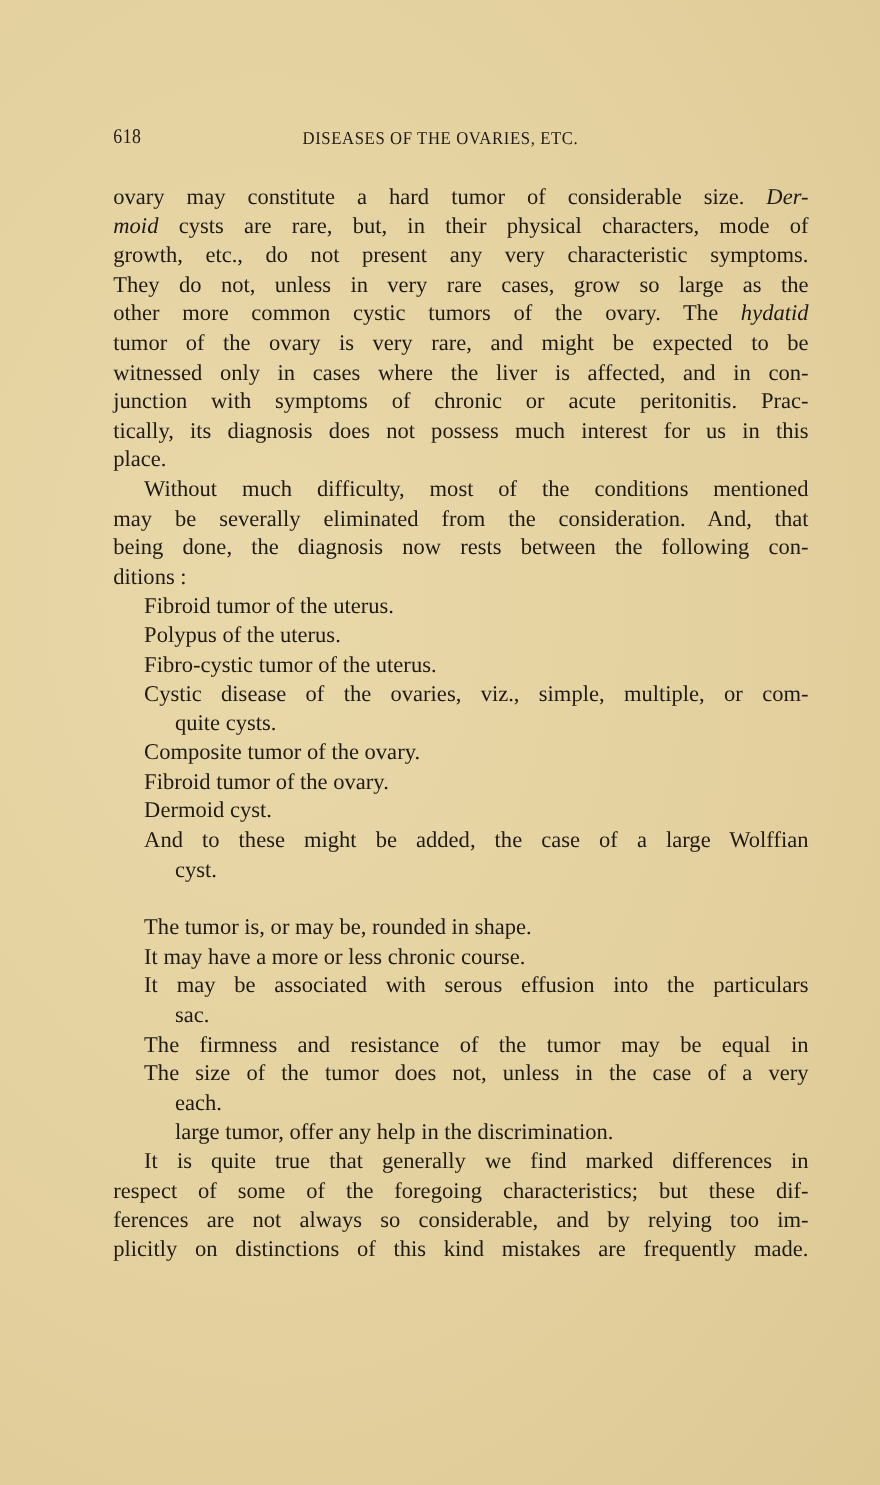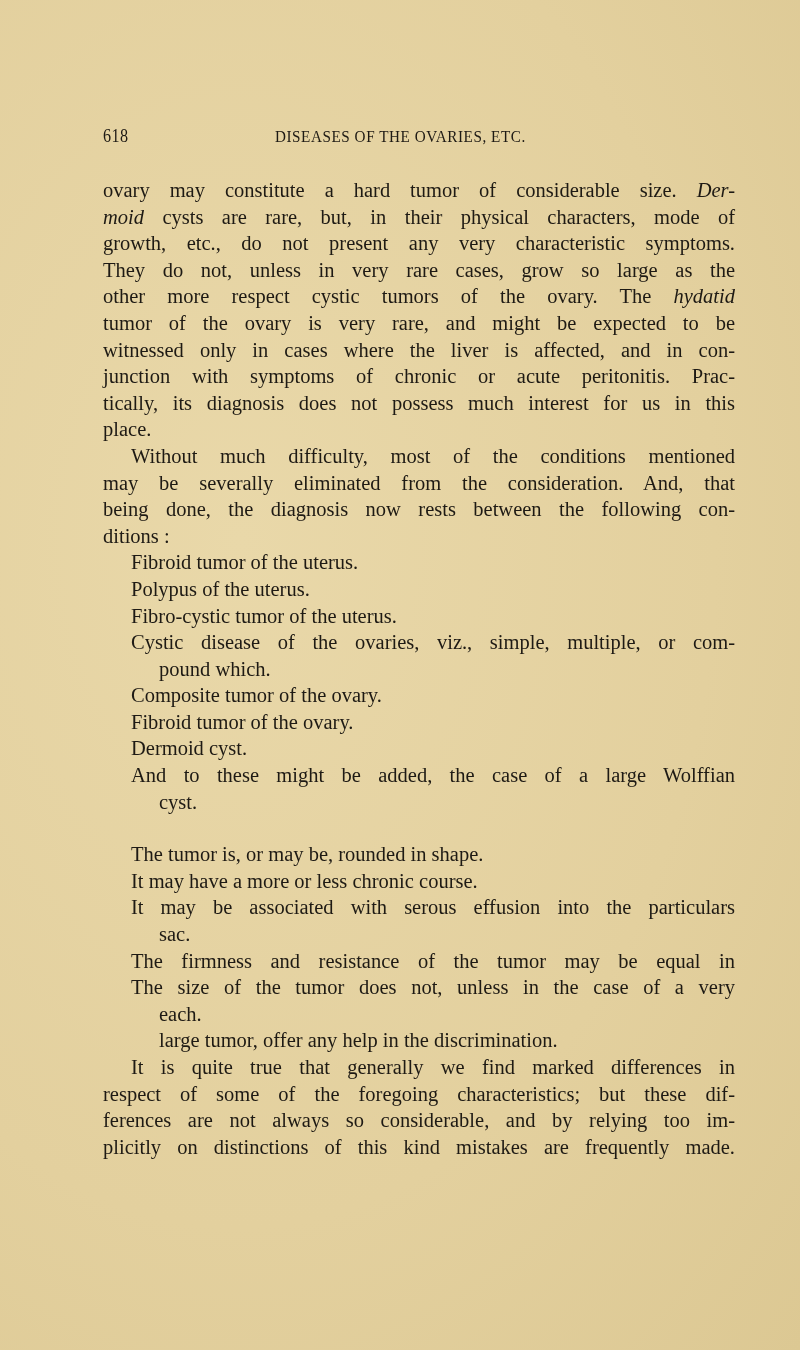--- a/index.html
+++ b/index.html
@@ -12,21 +12,21 @@
       background: #e6d4a3;
       background-image: radial-gradient(ellipse at 30% 40%, #e9d8a9 0%, #e3d09e 60%, #dcc893 100%);
       position: relative;
       overflow: hidden;
       font-family: "Liberation Serif", "DejaVu Serif", serif;
       color: #1e1a14;
     }
     .page {
       position: absolute;
       left: 103px;
-      top: 121px;
+      top: 110px;
       width: 632px;
     }
     .running-head {
       position: relative;
       height: 30px;
       font-size: 16px;
       letter-spacing: 0.5px;
     }
     .page-number {
       position: absolute;
@@ -83,41 +83,41 @@
     <span class="running-title">DISEASES OF THE OVARIES, ETC.</span>
   </div>
 
   <div class="body-text">
 
     <div>
       <span class="line"><span>ovary may constitute a hard tumor of considerable size. </span><em>Der-</em></span>
       <span class="line"><em>moid</em><span> cysts are rare, but, in their physical characters, mode of</span></span>
       <span class="line">growth, etc., do not present any very characteristic symptoms.</span>
       <span class="line">They do not, unless in very rare cases, grow so large as the</span>
-      <span class="line"><span>other more respect cystic tumors of the ovary. The </span><em>hydatid</em></span>
+      <span class="line"><span>other more common cystic tumors of the ovary. The </span><em>hydatid</em></span>
       <span class="line">tumor of the ovary is very rare, and might be expected to be</span>
       <span class="line">witnessed only in cases where the liver is affected, and in con-</span>
       <span class="line">junction with symptoms of chronic or acute peritonitis. Prac-</span>
       <span class="line">tically, its diagnosis does not possess much interest for us in this</span>
       <span class="line last">place.</span>
     </div>
 
     <div>
       <span class="line indent">Without much difficulty, most of the conditions mentioned</span>
       <span class="line">may be severally eliminated from the consideration. And, that</span>
       <span class="line">being done, the diagnosis now rests between the following con-</span>
       <span class="line last">ditions :</span>
     </div>
 
     <div>
       <span class="line indent last">Fibroid tumor of the uterus.</span>
       <span class="line indent last">Polypus of the uterus.</span>
       <span class="line indent last">Fibro-cystic tumor of the uterus.</span>
       <span class="line indent">Cystic disease of the ovaries, viz., simple, multiple, or com-</span>
-      <span class="line hang last">pound which.</span>
+      <span class="line hang last">quite cysts.</span>
       <span class="line indent last">Composite tumor of the ovary.</span>
       <span class="line indent last">Fibroid tumor of the ovary.</span>
       <span class="line indent last">Dermoid cyst.</span>
       <span class="line indent">And to these might be added, the case of a large Wolffian</span>
       <span class="line hang last">cyst.</span>
     </div>
 
     <div class="para-gap"></div>
 
 

